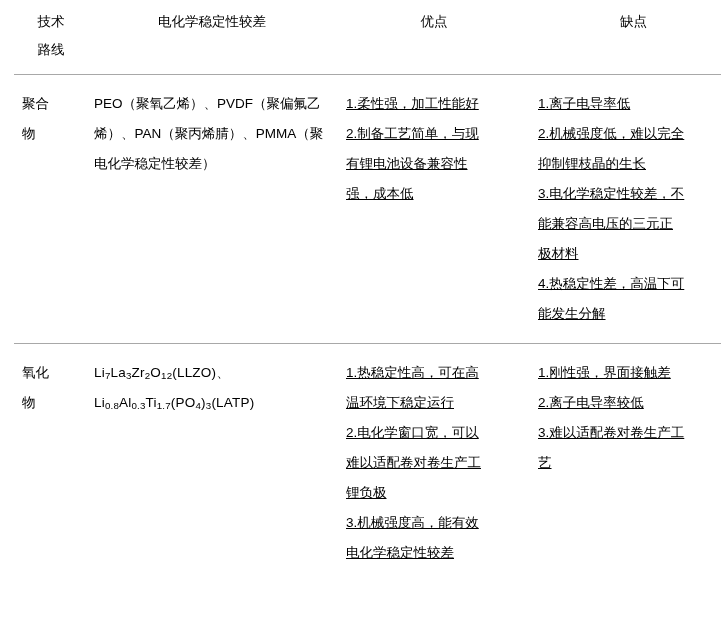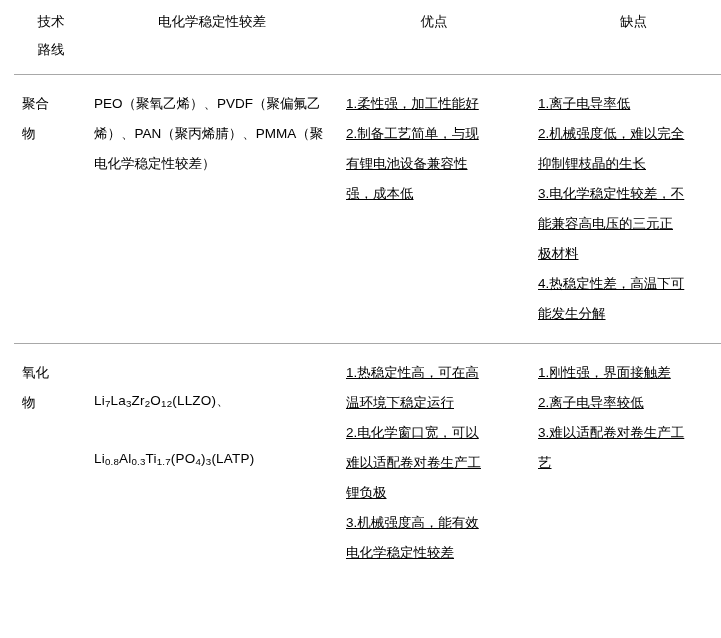--- a/index.html
+++ b/index.html
@@ -64,21 +64,20 @@
   .pt { display: block; text-decoration: underline; }
 
   
   sub {
     font-size: 0.72em;
     vertical-align: -0.22em;
     line-height: 0;
   }
   .formula {
     letter-spacing: 0.2px;
-    margin-top: 28px;
   }
 </style>
 </head>
 <body>
 
 <div class="table-wrap">
   <table class="data-table">
     <thead>
       <tr>
         <th class="col-route">

